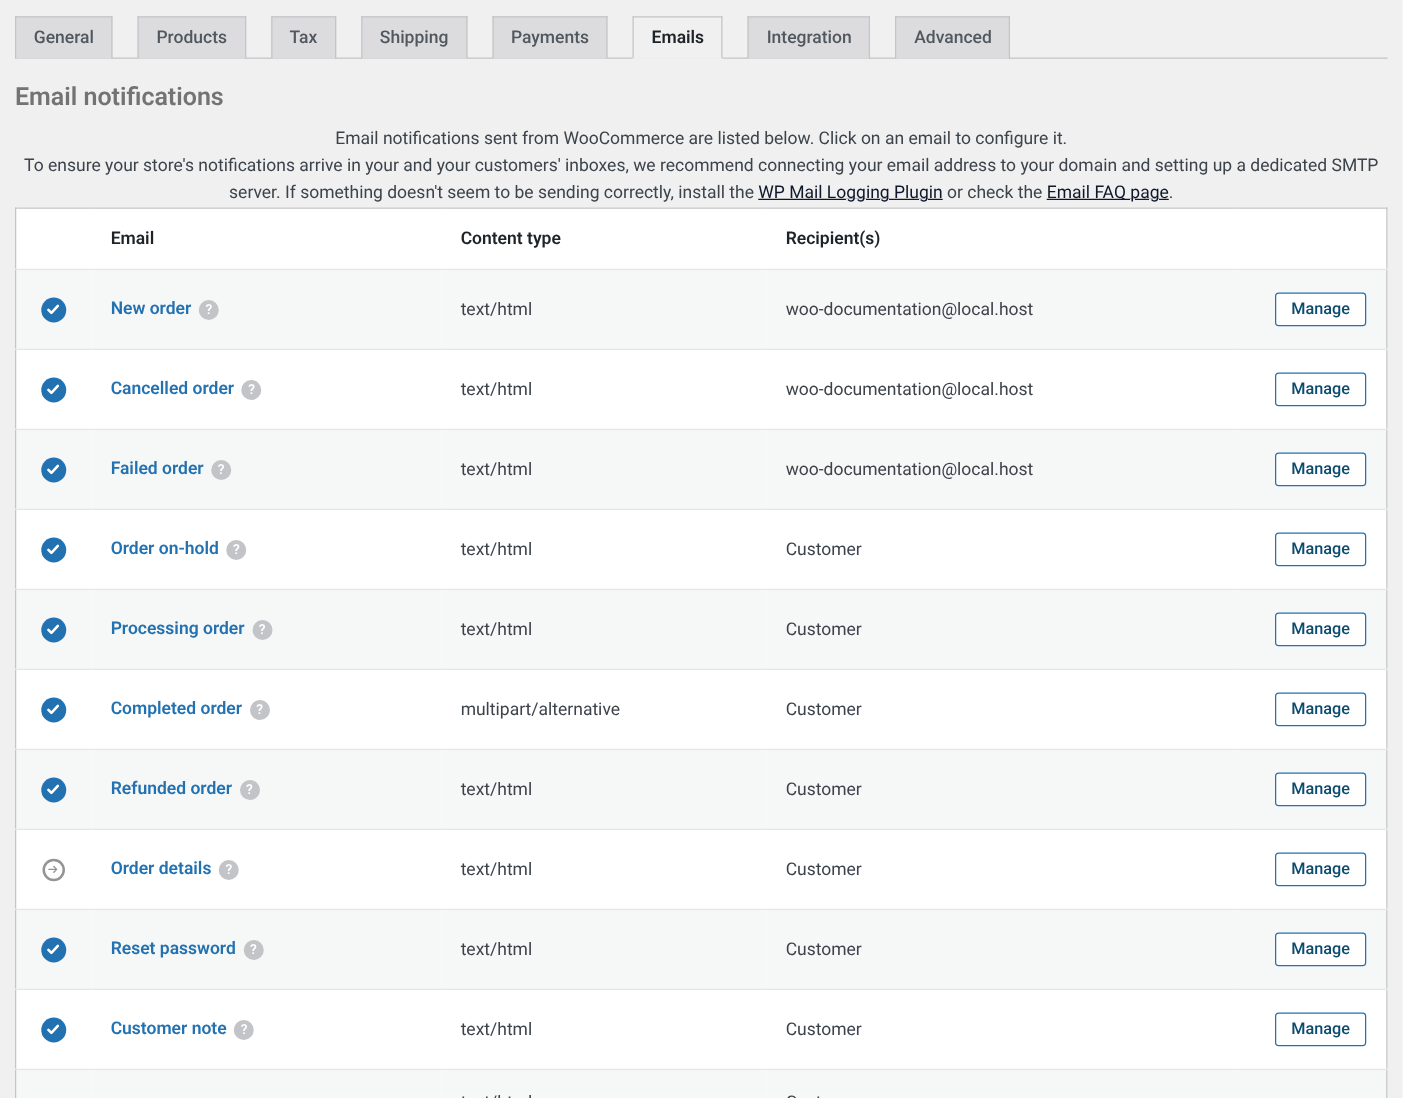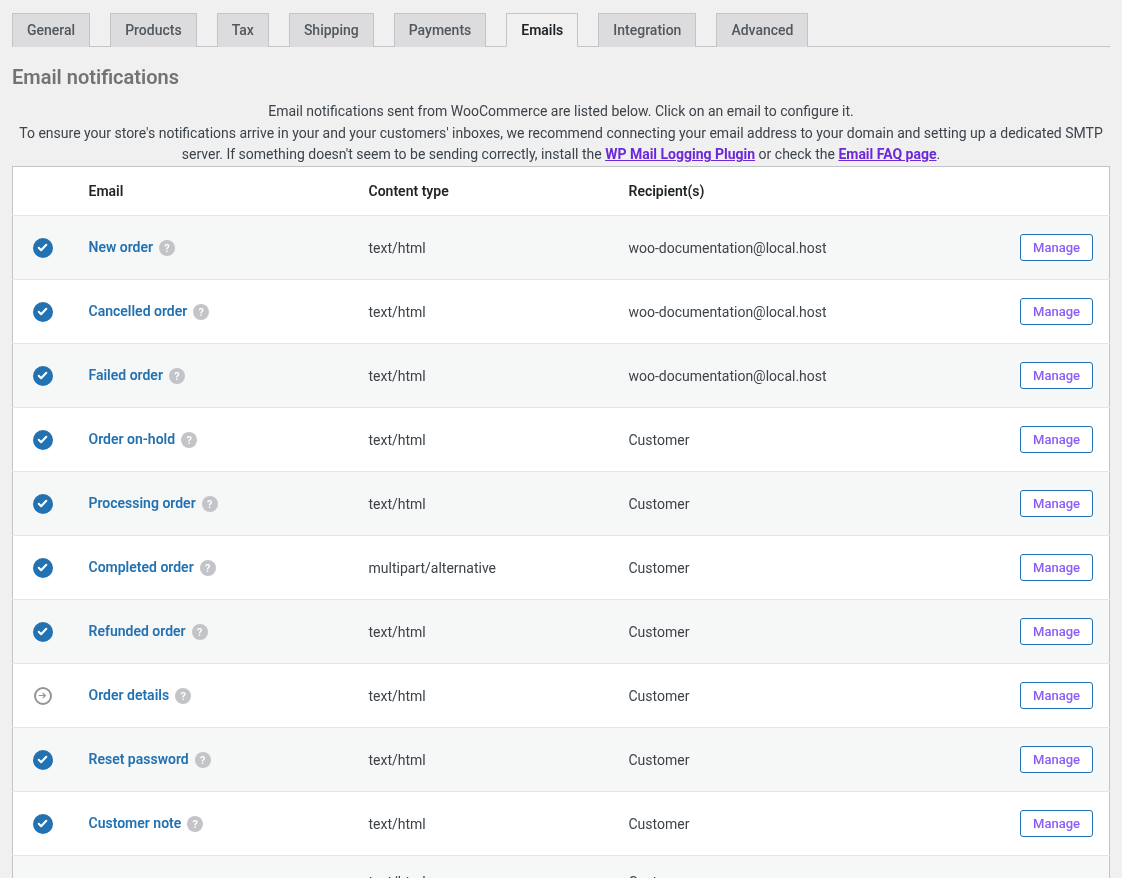--- a/index.html
+++ b/index.html
@@ -43,21 +43,21 @@
       color: #737373;
       margin: 18px 0 12px 0;
     }
     .description {
       font-size: 14px;
       color: #3c434a;
       line-height: 1.55;
       margin-bottom: 0;
       text-align: center;
     }
-    .description a { color: #6d28d9; text-decoration: underline; font-weight: bold; }
+    .description a { color: #0f172a; text-decoration: underline; }
     table.wc-table {
       width: 100%;
       background: #fff;
       border: 1px solid #c3c4c7;
       border-collapse: collapse;
     }
     table.wc-table th, table.wc-table td {
       text-align: left;
       padding: 18px 16px;
       border-bottom: 1px solid #e5e5e5;
@@ -111,21 +111,21 @@
       font-size: 11px;
       font-weight: 600;
       margin-left: 6px;
       vertical-align: middle;
       cursor: help;
     }
     .manage-btn {
       display: inline-block;
       background: #fff;
       border: 1px solid #2271b1;
-      color: #8b5cf6;
+      color: #0c4a6e;
       padding: 5px 12px;
       border-radius: 3px;
       font-size: 13px;
       font-weight: 500;
       cursor: pointer;
       text-decoration: none;
     }
   </style>
 </head>
 <body>

